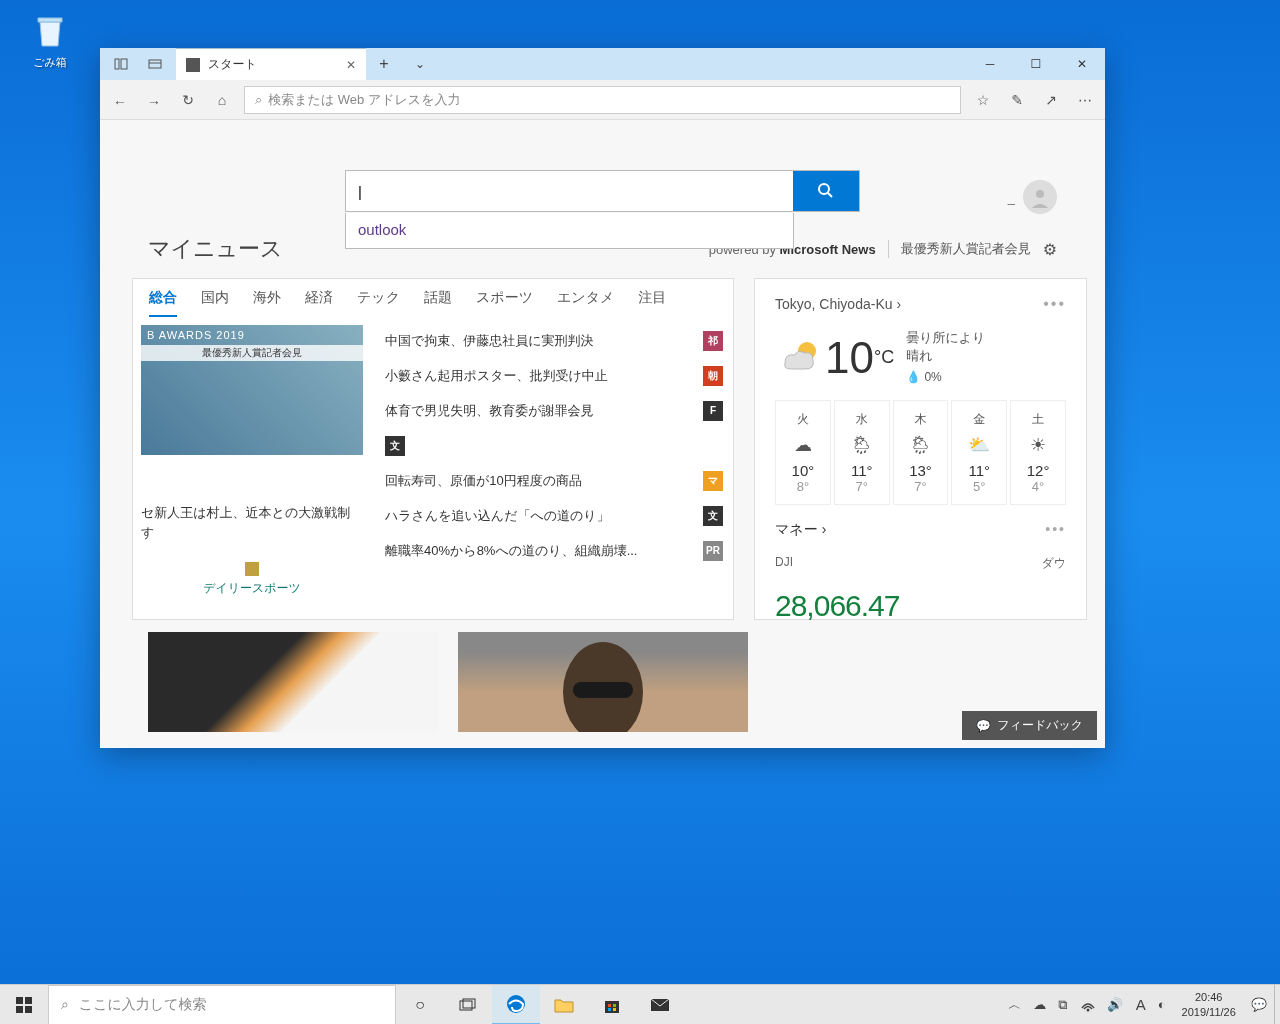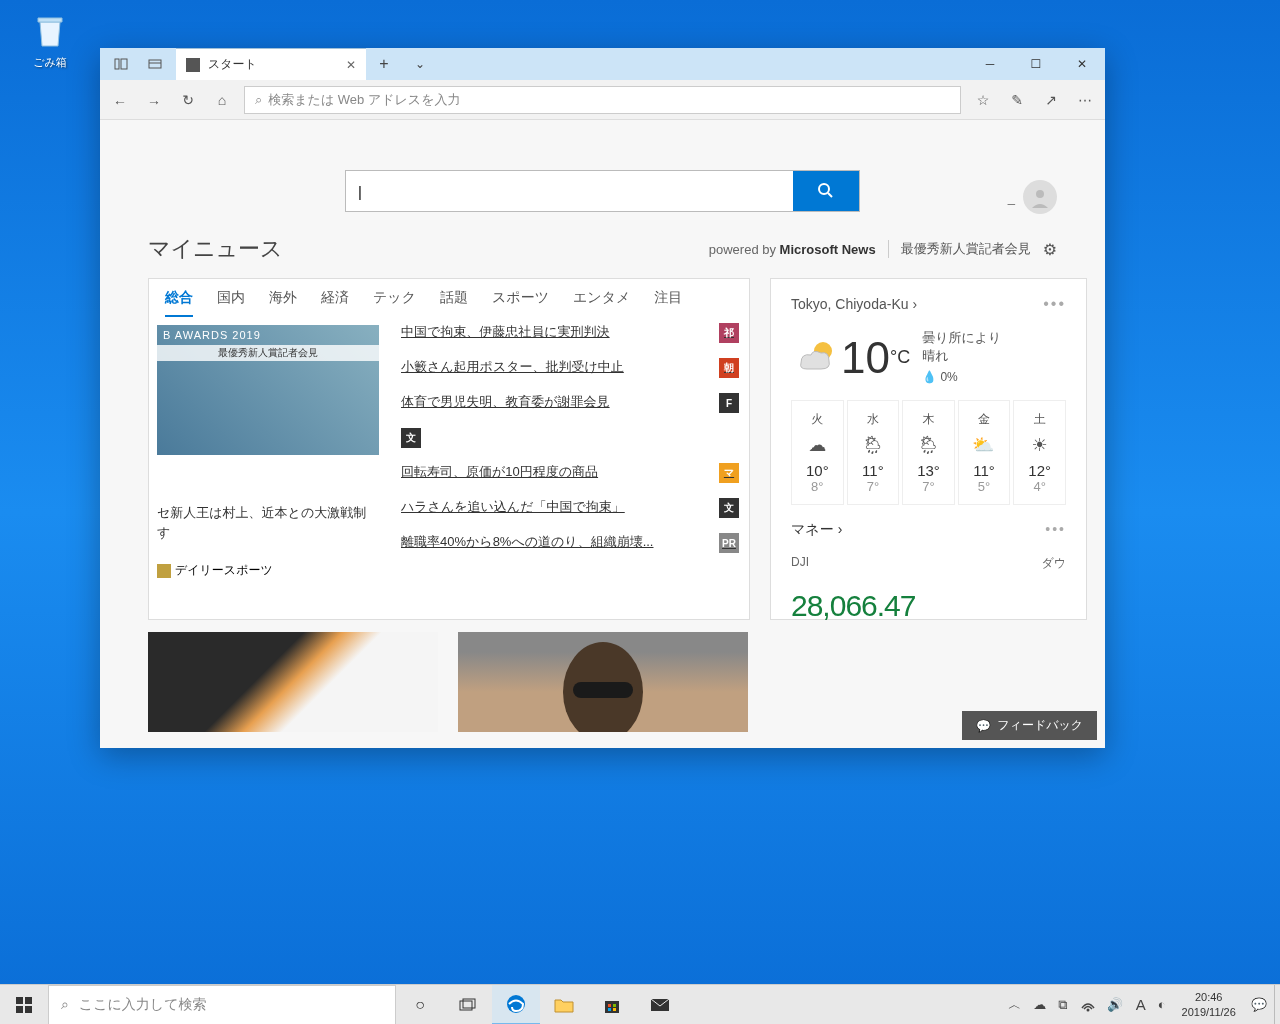--- a/index.html
+++ b/index.html
@@ -29,34 +29,34 @@
 .searchbar .go { width: 66px; background: #0078d4; color: white; display: flex; align-items: center; justify-content: center; }
 .suggest { position: absolute; top: 42px; left: -1px; right: 65px; height: 36px; background: white; border: 1px solid #bbb; border-top: none; padding: 8px 12px; color: #5b3b87; font-size: 15px; }
 .profile { position: absolute; right: 48px; top: 60px; display: flex; align-items: center; gap: 8px; color: #666; font-size: 13px; }
 .avatar { width: 34px; height: 34px; border-radius: 50%; background: #ddd; display: flex; align-items: center; justify-content: center; color: #888; }
 .mynews-row { display: flex; align-items: center; padding: 22px 48px 6px 48px; }
 .mynews-title { font-size: 22px; color: #444; flex: 1; }
 .powered { font-size: 13px; color: #666; }
 .powered b { color: #333; }
 .hide-news { font-size: 13px; color: #555; margin: 0 12px; border-left: 1px solid #ccc; padding-left: 12px; }
 .gear { font-size: 16px; color: #555; }
-.panels { display: flex; padding: 8px 18px 0 48px; gap: 20px; }
+.panels { display: flex; padding: 8px 18px 0 32px; gap: 20px; }
 .news-card { background: white; border: 1px solid #ddd; width: 602px; }
 .tabs { display: flex; padding: 10px 16px 0 16px; gap: 24px; font-size: 14px; color: #555; }
 .tabs .t { padding-bottom: 8px; }
 .tabs .active { color: #0078d4; border-bottom: 2px solid #0078d4; font-weight: 600; }
 .feed-body { display: flex; }
 .left-story { width: 230px; padding: 8px 0 12px 8px; font-size: 13px; }
 .story-img { width: 222px; height: 130px; background: linear-gradient(45deg,#4a7a9a,#88b0c0); margin-bottom: 6px; position: relative; overflow: hidden; color: white; }
 .story-img .banner { position: absolute; top: 4px; left: 6px; font-size: 11px; letter-spacing: 1px; }
 .story-img .sub { position: absolute; top: 20px; left: 0; right: 0; text-align: center; font-size: 10px; background: rgba(255,255,255,.8); color: #333; padding: 1px; }
 .story-title { color: #333; line-height: 1.5; margin-top: 48px; }
-.src { color: #000000; font-size: 12px; margin-top: 20px; display: flex; align-items: center; gap: 4px; }
+.src { color: #0f766e; font-size: 12px; margin-top: 20px; display: flex; align-items: center; gap: 4px; flex-direction: column; }
 .headlines { flex: 1; padding: 6px 10px 6px 22px; }
-.hl-row { display: flex; height: 35px; font-size: 13px; color: #333; text-decoration: underline; }
+.hl-row { display: flex; align-items: center; height: 35px; font-size: 13px; color: #333; }
 .hl-text { flex: 1; white-space: nowrap; overflow: hidden; text-overflow: ellipsis; }
 .hl-badge { width: 20px; height: 20px; color: white; font-size: 10px; display: flex; align-items: center; justify-content: center; font-weight: bold; }
 .weather-card { background: white; border: 1px solid #ddd; flex: 1; padding: 16px 20px; }
 .loc { font-size: 14px; color: #555; display: flex; align-items: center; }
 .dots { color: #aaa; letter-spacing: 2px; }
 .now { display: flex; align-items: center; margin-top: 16px; }
 .now-temp { font-size: 44px; color: #333; font-weight: 300; }
 .now-deg { font-size: 18px; color: #333; vertical-align: top; }
 .now-desc { font-size: 13px; color: #555; margin-left: 12px; line-height: 1.4; max-width: 90px; }
 .rain { font-size: 12px; color: #555; margin-top: 4px; }
@@ -145,20 +145,21 @@
     <div class="content">
       <div class="searchbar-wrap">
         <div class="searchbar">
           <input value="|" style="">
           <div class="go">
             <svg width="20" height="20">
                 <circle cx="8" cy="8" r="5" fill="none" stroke="white" stroke-width="2"></circle>
                 <path d="M12 12 L16 16" stroke="white" stroke-width="2"></path>
               </svg>
           </div>
+          <div class="suggest">outlook</div>
         </div>
         <div class="profile">
           <span>_</span>
           <div class="avatar">
             <svg width="22" height="22">
                 <circle cx="11" cy="8" r="4" fill="#bbb"></circle>
                 <path d="M3 22 Q11 14 19 22" fill="#bbb"></path>
               </svg>
           </div>
         </div>
@@ -212,21 +213,21 @@
                   <span class="hl-badge" style="background:#333">F</span>
                 </div>
                 <div class="hl-row">
                   <span class="hl-badge" style="background:#333">文</span>
                 </div>
                 <div class="hl-row">
                   <span class="hl-text">回転寿司、原価が10円程度の商品</span>
                   <span class="hl-badge" style="background:#f0a020">マ</span>
                 </div>
                 <div class="hl-row">
-                  <span class="hl-text">ハラさんを追い込んだ「中国で拘束」</span>
+                  <span class="hl-text">ハラさんを追い込んだ「への道のり」</span>
                   <span class="hl-badge" style="background:#333">文</span>
                 </div>
                 <div class="hl-row">
                   <span class="hl-text">離職率40%から8%への道のり、組織崩壊...</span>
                   <span class="hl-badge" style="background:#888">PR</span>
                 </div>
               </div>
           </div>
         </div>
 

